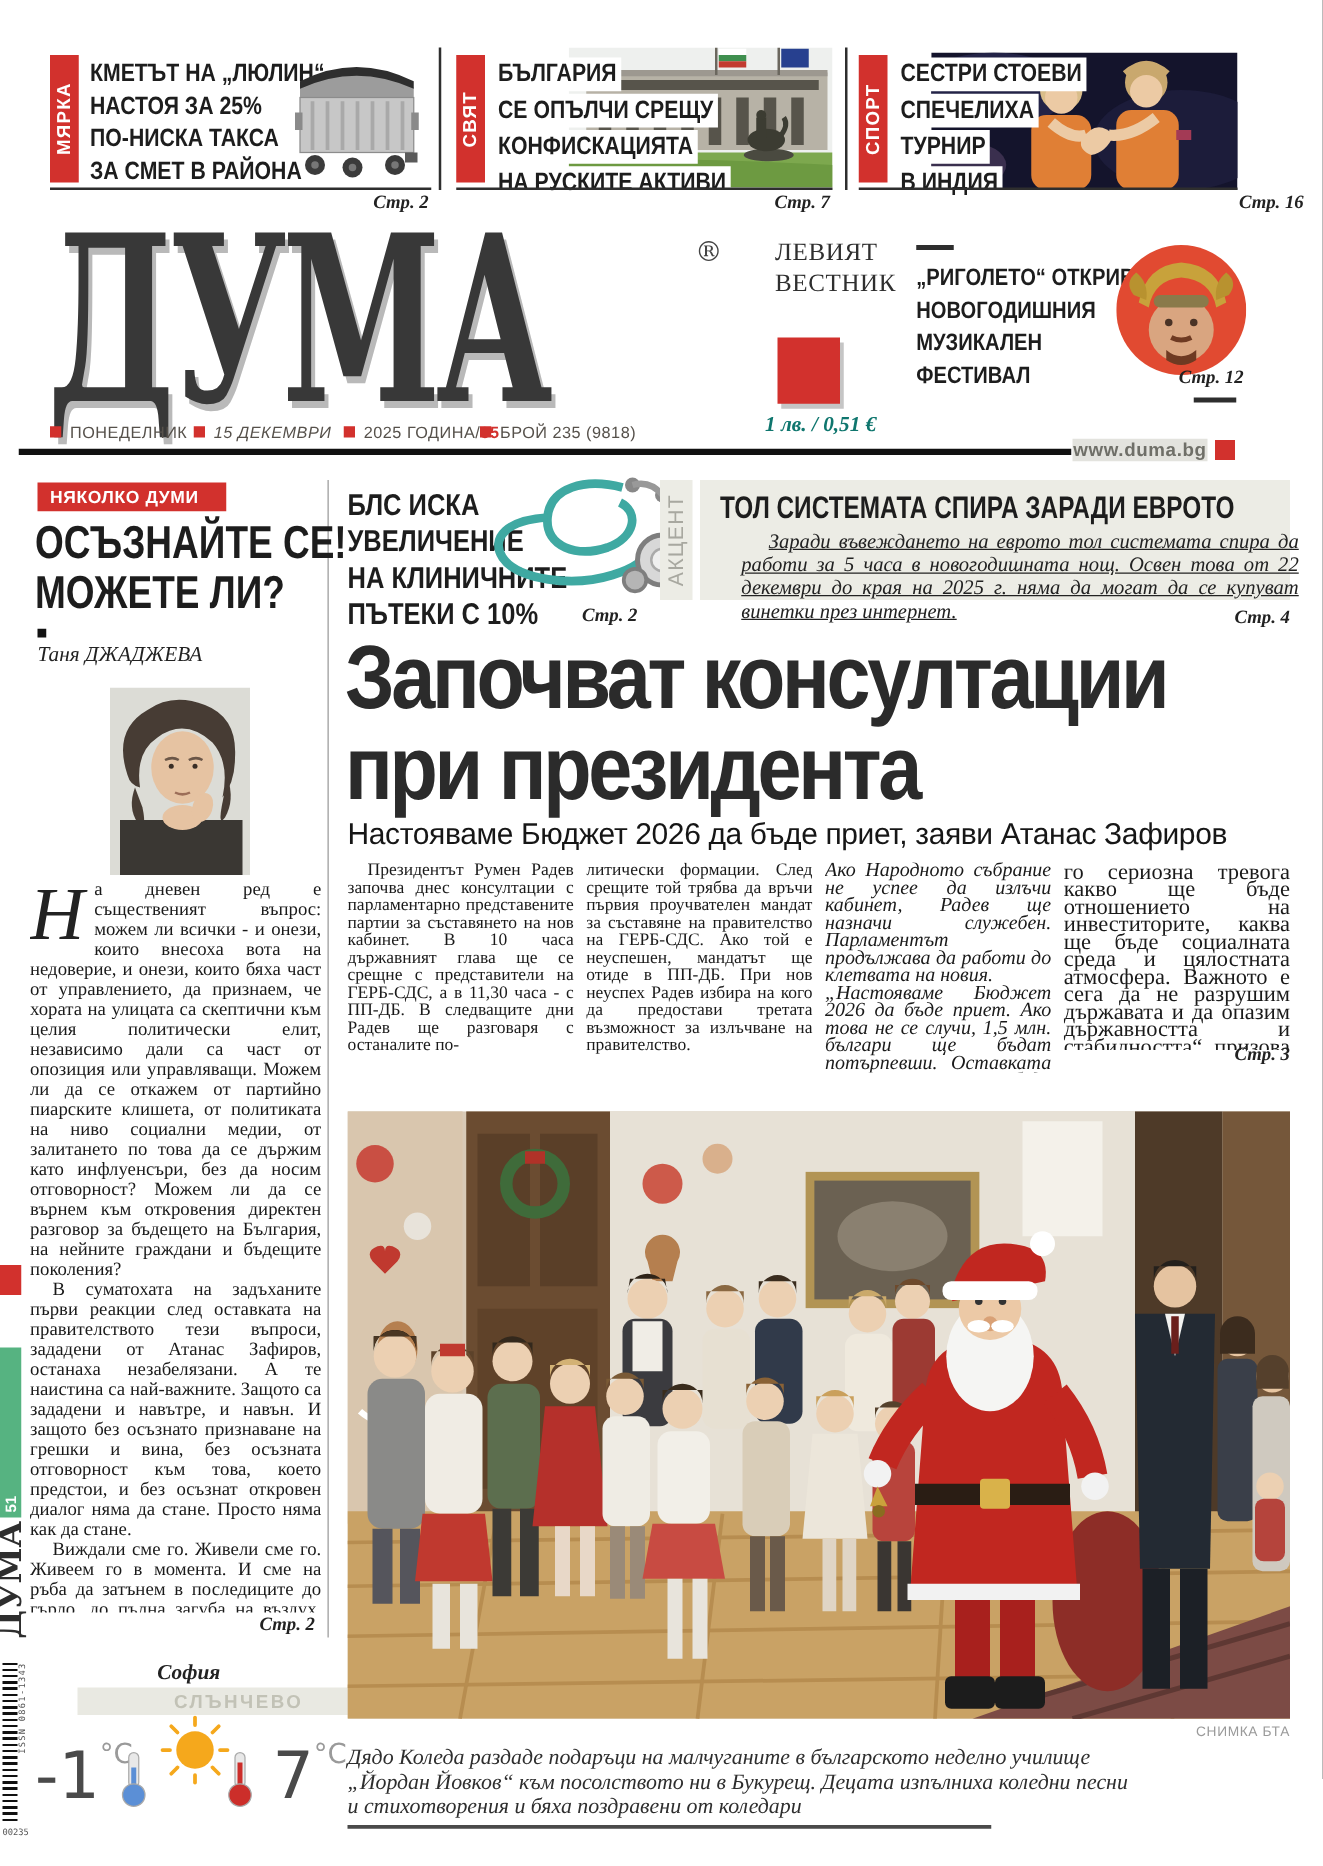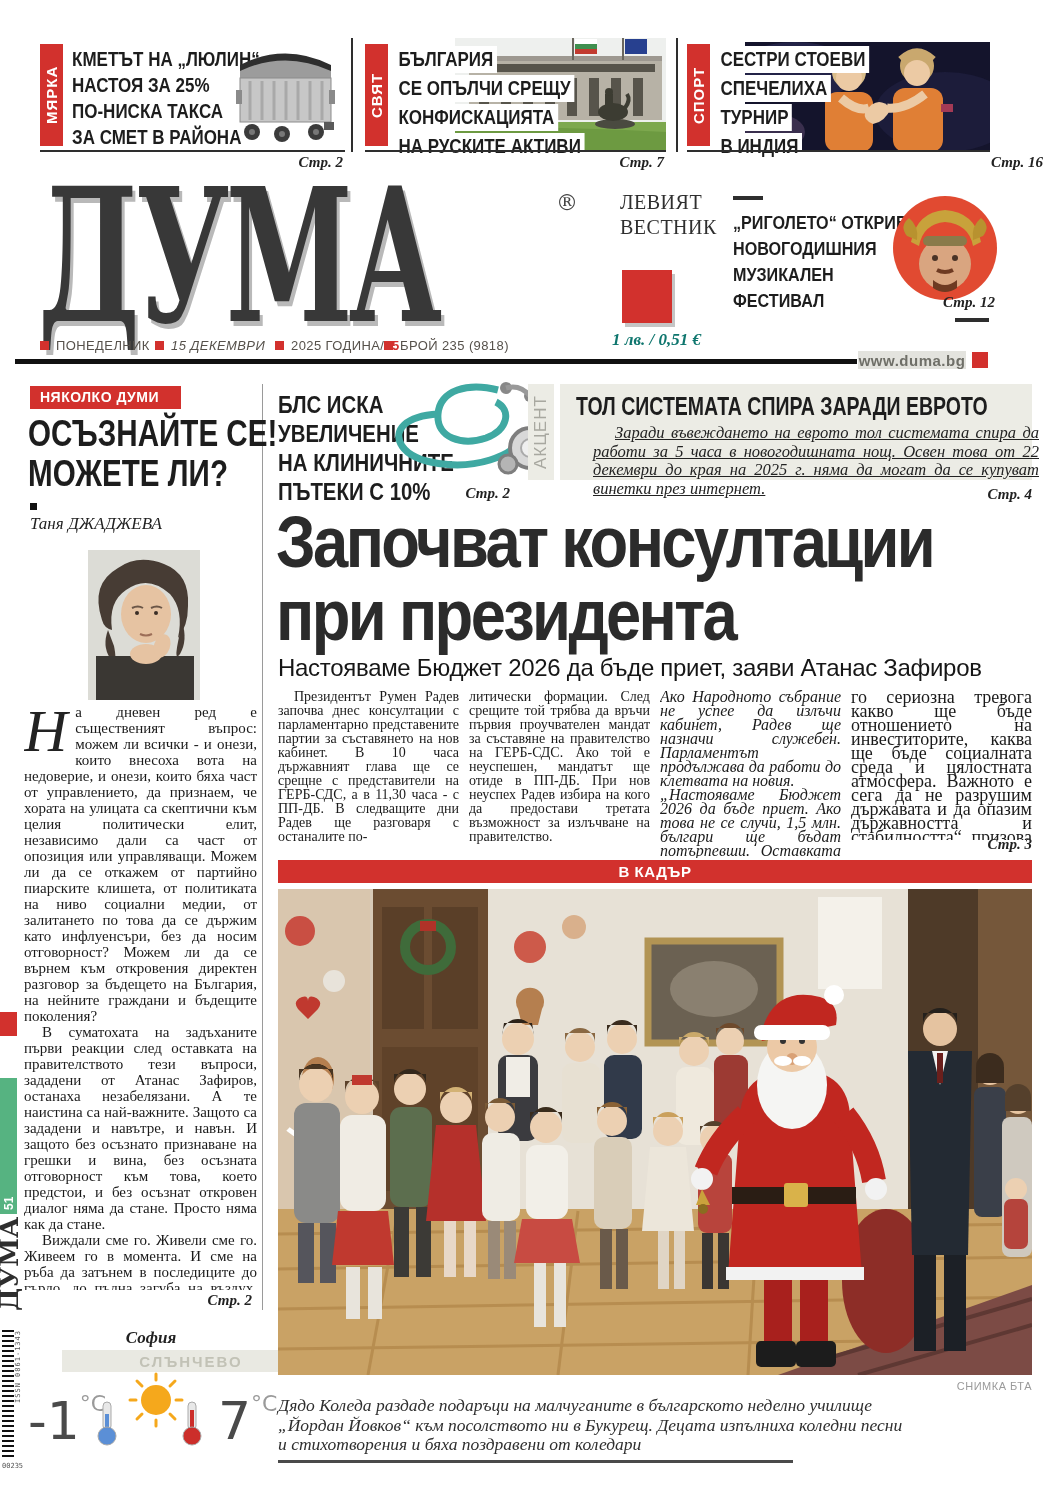--- a/index.html
+++ b/index.html
@@ -304,22 +304,20 @@
 при президента</div>
   <div class="abs" style="left:278px;top:654px;font:500 24px 'Liberation Sans',sans-serif;color:#161616;letter-spacing:-.3px;">Настояваме Бюджет 2026 да бъде приет, заяви Атанас Зафиров</div>
 
   <div class="abs serifbody pre" style="left:278px;top:690px;width:181px;height:168px;overflow:hidden;font-size:14px;line-height:14px;text-indent:16px;">Президентът Румен Радев започва днес консултации с парламентарно представените партии за съставянето на нов кабинет. В 10 часа държавният глава ще се срещне с представители на ГЕРБ-СДС, а в 11,30 часа - с ПП-ДБ. В следващите дни Радев ще разговаря с останалите по-</div>
   <div class="abs serifbody pre" style="left:469px;top:690px;width:181px;height:168px;overflow:hidden;font-size:14px;line-height:14px;">литически формации. След срещите той трябва да връчи първия проучвателен мандат за съставяне на правителство на ГЕРБ-СДС. Ако той е неуспешен, мандатът ще отиде в ПП-ДБ. При нов неуспех Радев избира на кого да предостави третата възможност за излъчване на правителство.</div>
   <div class="abs serifbody pre" style="left:660px;top:690px;width:181px;height:168px;overflow:hidden;font-size:16px;line-height:14px;font-style:italic;">Ако Народното събрание не успее да излъчи кабинет, Радев ще назначи служебен. Парламентът продължава да работи до клетвата на новия.
 „Настояваме Бюджет 2026 да бъде приет. Ако това не се случи, 1,5 млн. българи ще бъдат потърпевши. Оставката на правителството буди мно-</div>
   <div class="abs serifbody pre" style="left:851px;top:690px;width:181px;height:150px;overflow:hidden;font-size:18px;line-height:14px;">го сериозна тревога какво ще бъде отношението на инвеститорите, каква ще бъде социалната среда и цялостната атмосфера. Важното е сега да не разрушим държавата и да опазим държавността и стабилността“, призова Атанас Зафиров.</div>
   <div class="ref abs" style="left:940px;top:836px;width:92px;text-align:right;">Стр. 3</div>
 
-  <div class="abs" style="left:278px;top:860px;width:754px;height:23px;background:#d2312d;display:flex;align-items:center;justify-content:center;
-              font:bold 15px 'Liberation Sans',sans-serif;color:#fff;letter-spacing:.5px;">В КАДЪР</div>
 
   <svg class="abs" style="left:278px;top:889px;" width="754" height="486" viewBox="0 0 754 486">
     <rect width="754" height="486" fill="#d8cab7"></rect>
     <rect x="0" y="0" width="92" height="330" fill="#d9c6ae"></rect>
     <circle cx="22" cy="42" r="15" fill="#c94f43"></circle>
       <circle cx="56" cy="92" r="11" fill="#e8e3da"></circle>
     <path d="M20 120 l10 10 10-10 q6-8-4-12 q-6-2-6 4 q0-6-6-4 q-10 4-4 12 Z" fill="#c0392f"></path>
     <ellipse cx="40" cy="190" rx="16" ry="22" fill="#b57f4f"></ellipse>
     <path d="M10 240 q20 18 60 6" stroke="#fff" stroke-width="5" fill="none"></path>
     <rect x="95" y="0" width="115" height="322" fill="#6b4c31"></rect>

